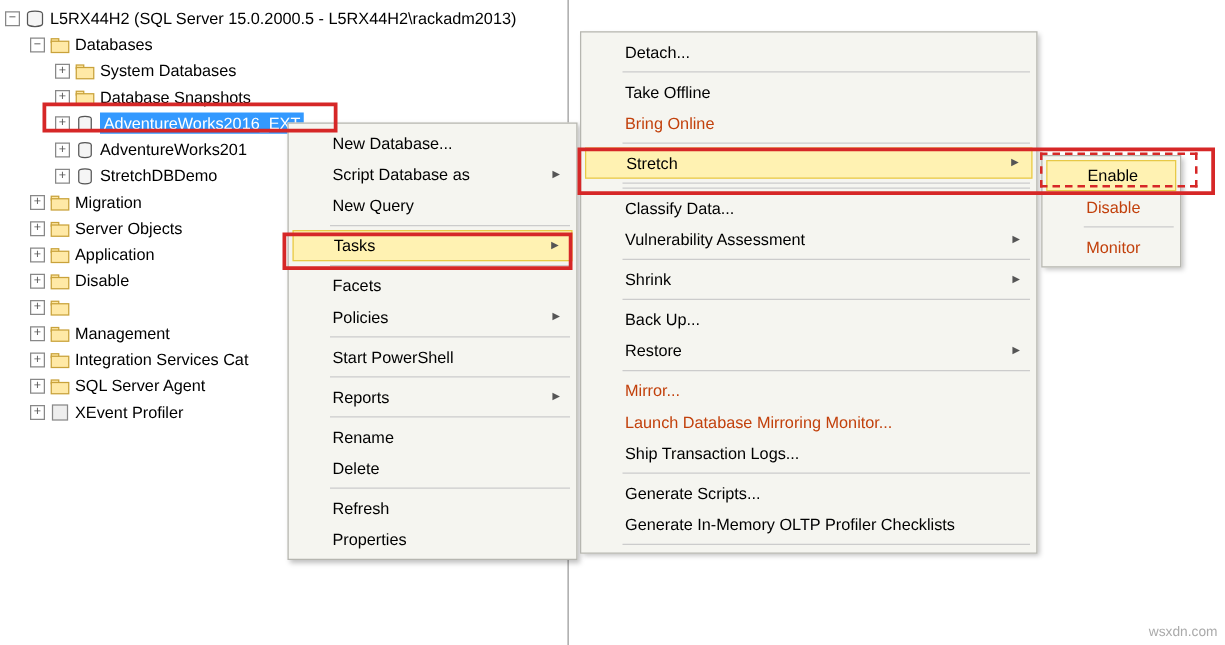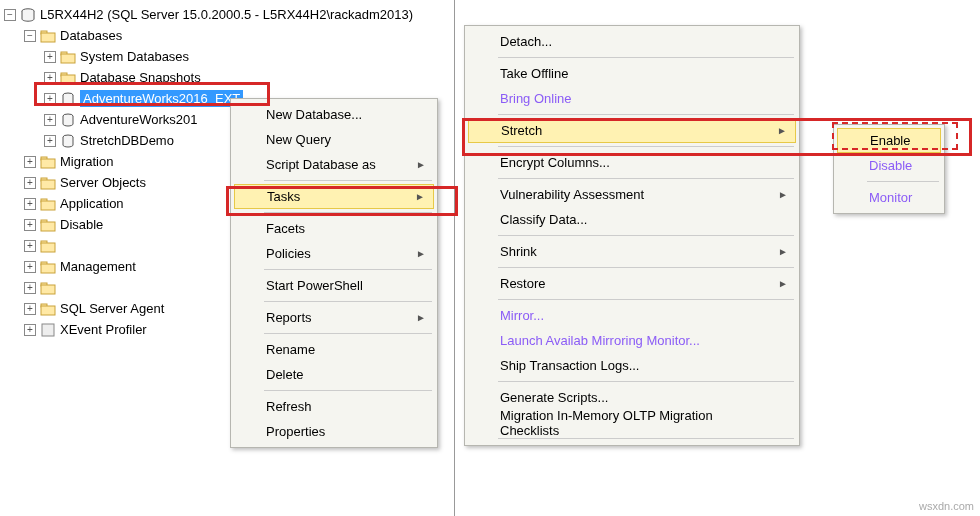--- a/index.html
+++ b/index.html
@@ -54,35 +54,35 @@
     padding: 3px;
   }
   .menu .mi {
     height: 25px;
     display:flex;
     align-items:center;
     padding: 0 28px 0 32px;
     position: relative;
     color:#000;
   }
-  .menu .mi.disabled { color:#8b5cf6; }
+  .menu .mi.disabled { color:#c2410c; }
   .menu .mi.sub::after {
     content: "►";
     font-size: 10px;
     position: absolute;
     right: 8px;
     color:#555;
   }
   .menu .sep { height:1px; background:#ccc; margin: 3px 2px 3px 30px; }
   .menu .hl {
     background: #fff2b2;
     border: 1px solid #e7c947;
   }
-  .menu2 { left: 464px; top: 25px; width: 336px; }
-  .menu1 { left: 230px; top: 98px; width: 208px; }
+  .menu2 { left: 464px; top: 25px; width: 366px; }
+  .menu1 { left: 230px; top: 98px; width: 232px; }
   .menu3 { left: 833px; top: 124px; width: 112px; }
   .watermark {
     position:absolute; right:6px; bottom:4px;
     font-size:11px; color:#aaa;text-align:center;
   }
 </style>
 </head>
 <body>
 
 <div class="tree">
@@ -238,20 +238,21 @@
   </div>
   <div class="node">
     <span class="sp" style="width:24px"></span>
       <span class="exp">+</span>
     <span class="ic folder">
         <svg viewBox="0 0 16 16">
           <rect class="tab" x="1" y="3" width="6" height="3"></rect>
           <rect class="body" x="1" y="5" width="14" height="9"></rect>
         </svg>
       </span>
+    <span>Integration Services Cat</span>
   </div>
   <div class="node">
     <span class="sp" style="width:24px"></span>
       <span class="exp">+</span>
     <span class="ic folder">
         <svg viewBox="0 0 16 16">
           <rect class="tab" x="1" y="3" width="6" height="3"></rect>
           <rect class="body" x="1" y="5" width="14" height="9"></rect>
         </svg>
       </span>
@@ -266,25 +267,25 @@
         </svg>
       </span>
     <span>XEvent Profiler</span>
   </div>
 </div>
 
 <div class="menu menu1">
   <div class="mi">
       <span>New Database...</span>
     </div>
+  <div class="mi sub">
+      <span>Script Database as</span>
+    </div>
   <div class="mi">
       <span>New Query</span>
-    </div>
-  <div class="mi sub">
-      <span>Script Database as</span>
     </div>
   <div class="sep"></div>
   <div class="mi sub hl">
       <span>Tasks</span>
     </div>
   <div class="sep"></div>
   <div class="mi">
       <span>Facets</span>
     </div>
   <div class="mi sub">
@@ -323,54 +324,54 @@
       <span>Take Offline</span>
     </div>
   <div class="mi disabled">
       <span>Bring Online</span>
     </div>
   <div class="sep"></div>
   <div class="mi sub hl">
       <span>Stretch</span>
     </div>
   <div class="sep"></div>
-  <div class="mi">
-      <span>Encrypt Columns...</span>
-    </div>
-  <div class="sep"></div>
+  <div class="sep"></div>
+  <div class="mi">
+      <span>Classify Data...</span>
+    </div>
   <div class="mi sub">
       <span>Vulnerability Assessment</span>
     </div>
-  <div class="mi">
-      <span>Classify Data...</span>
-    </div>
   <div class="sep"></div>
   <div class="mi sub">
       <span>Shrink</span>
     </div>
   <div class="sep"></div>
+  <div class="mi">
+      <span>Back Up...</span>
+    </div>
   <div class="mi sub">
       <span>Restore</span>
     </div>
   <div class="sep"></div>
   <div class="mi disabled">
       <span>Mirror...</span>
     </div>
   <div class="mi disabled">
-      <span>Launch Availab Mirroring Monitor...</span>
+      <span>Launch Database Mirroring Monitor...</span>
     </div>
   <div class="mi">
       <span>Ship Transaction Logs...</span>
     </div>
   <div class="sep"></div>
   <div class="mi">
       <span>Generate Scripts...</span>
     </div>
   <div class="mi">
-      <span>Migration In-Memory OLTP Migration Checklists</span>
+      <span>Generate In-Memory OLTP Profiler Checklists</span>
     </div>
   <div class="sep"></div>
 </div>
 
 <div class="menu menu3">
   <div class="mi hl">
       <span>Enable</span>
     </div>
   <div class="mi disabled">
       <span>Disable</span>

